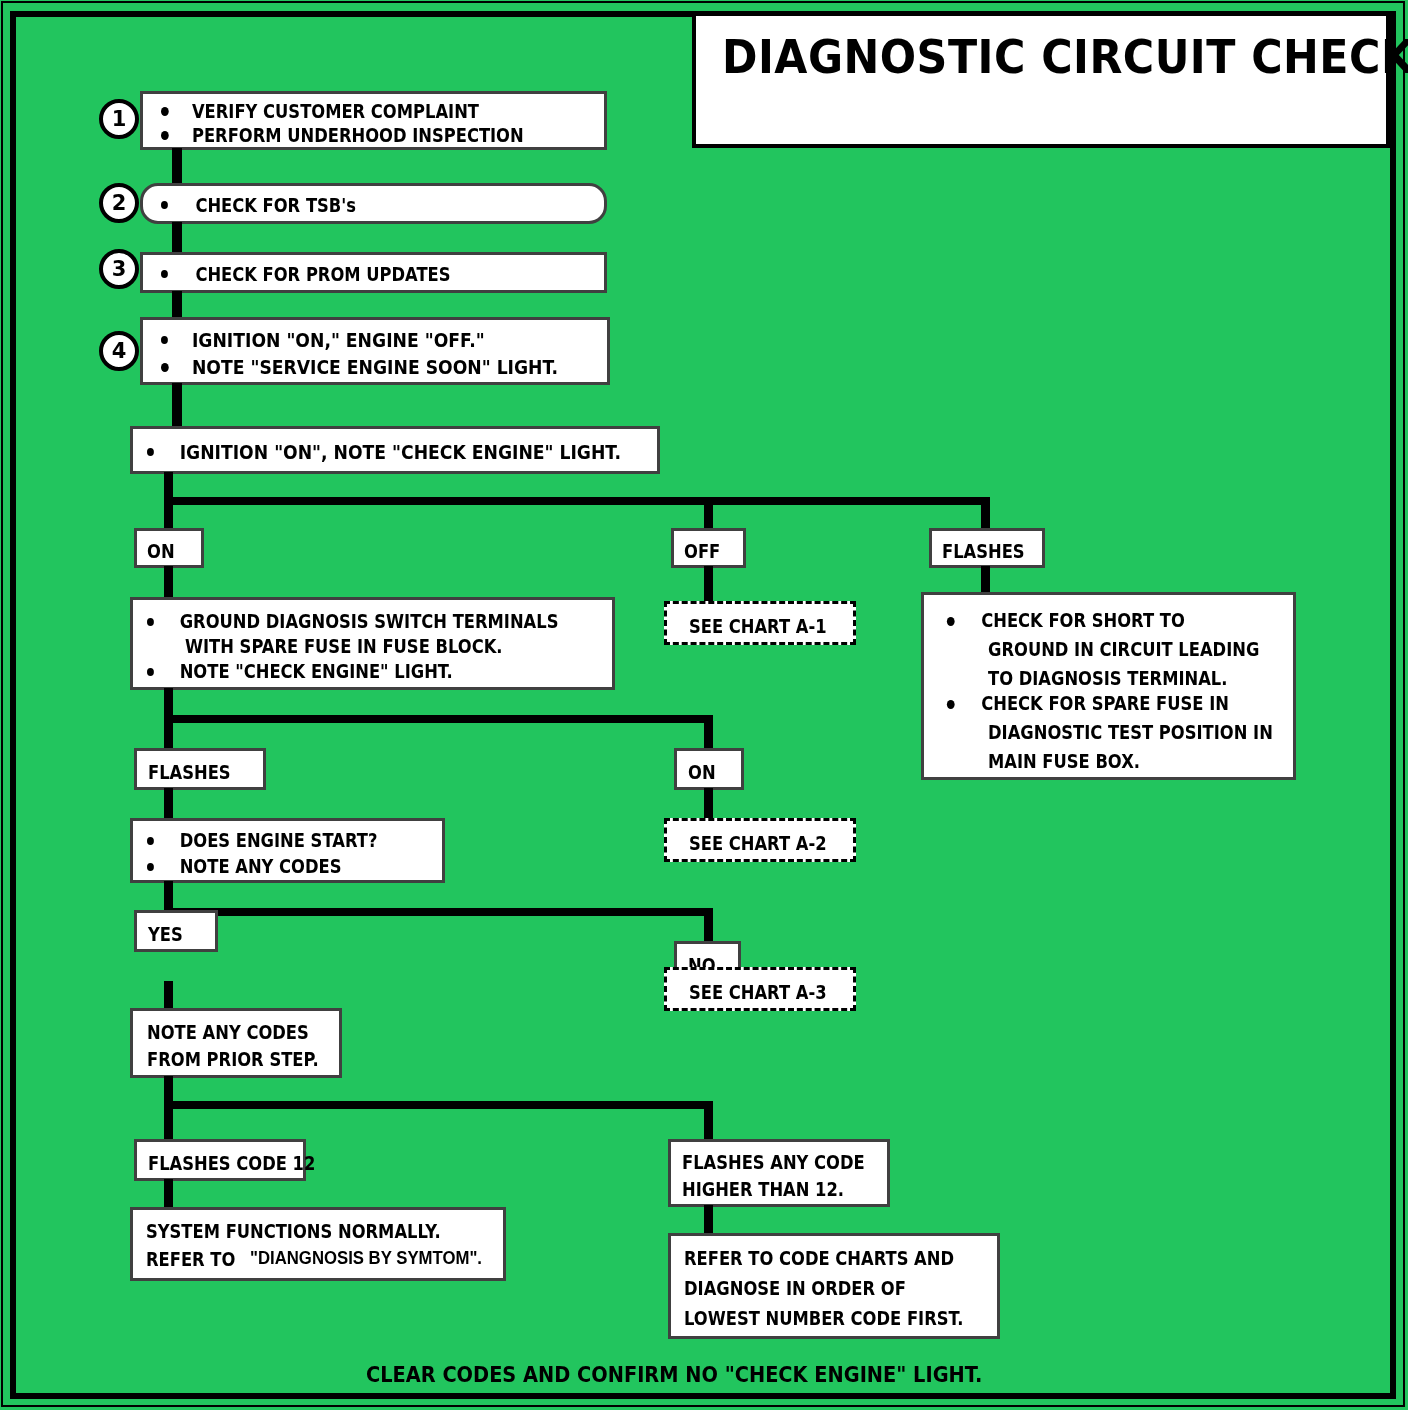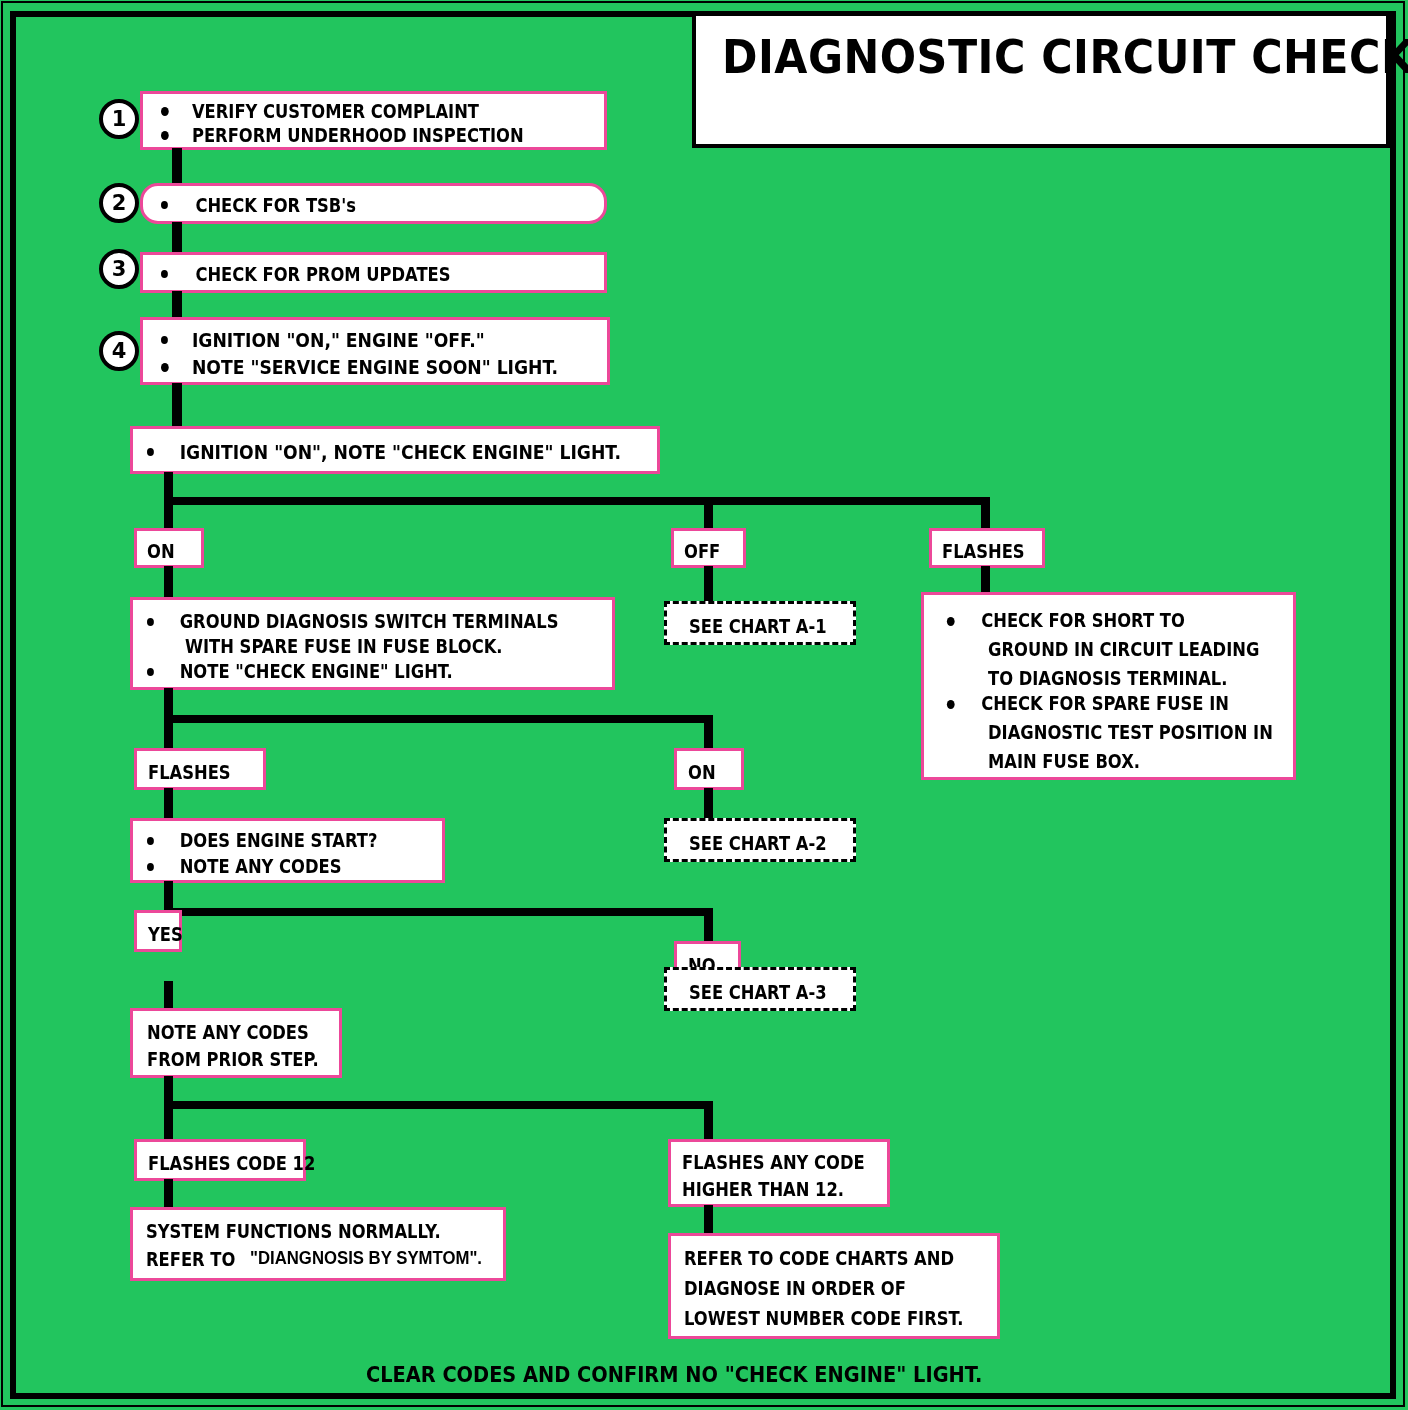--- a/index.html
+++ b/index.html
@@ -51,21 +51,21 @@
     color: #000;
     white-space: nowrap;
     font-family: "DejaVu Sans", sans-serif;
     transform: scaleX(0.93);
     transform-origin: left top;
   }
   
   .box {
     position: absolute;
     background: #fff;
-    border: 3px solid #ec4899;
+    border: 3px solid #404040;
     box-sizing: border-box;
     color: #000;
   }
   .box.dashed {
     border: 3px dashed #000;
   }
   .line {
     display: block;
     white-space: nowrap;
     font-weight: bold;
@@ -267,21 +267,21 @@
   </div>
 
   <div class="box dashed" style="left:664px; top:818px; width:192px; height:44px;">
     <div class="line" style="position:absolute; left:22px; top:11px; font-size:19px;">SEE CHART A-2</div>
   </div>
 
   <div class="conn" style="left:164px; top:881px; width:9px; height:62px;"></div>
   <div class="conn" style="left:164px; top:908px; width:549px; height:8px;"></div>
   <div class="conn" style="left:704px; top:908px; width:9px; height:35px;"></div>
 
-  <div class="box" style="left:134px; top:910px; width:48px; height:42px;">
+  <div class="box" style="left:134px; top:910px; width:84px; height:42px;">
     <div class="line" style="position:absolute; left:11px; top:10px; font-size:19px;">YES</div>
   </div>
   <div class="box" style="left:674px; top:941px; width:67px; height:42px;">
     <div class="line" style="position:absolute; left:11px; top:10px; font-size:19px;">NO</div>
   </div>
 
   <div class="conn" style="left:164px; top:981px; width:9px; height:29px;"></div>
   <div class="conn" style="left:704px; top:981px; width:9px; height:29px;"></div>
 
   <div class="box" style="left:130px; top:1008px; width:212px; height:70px;">

